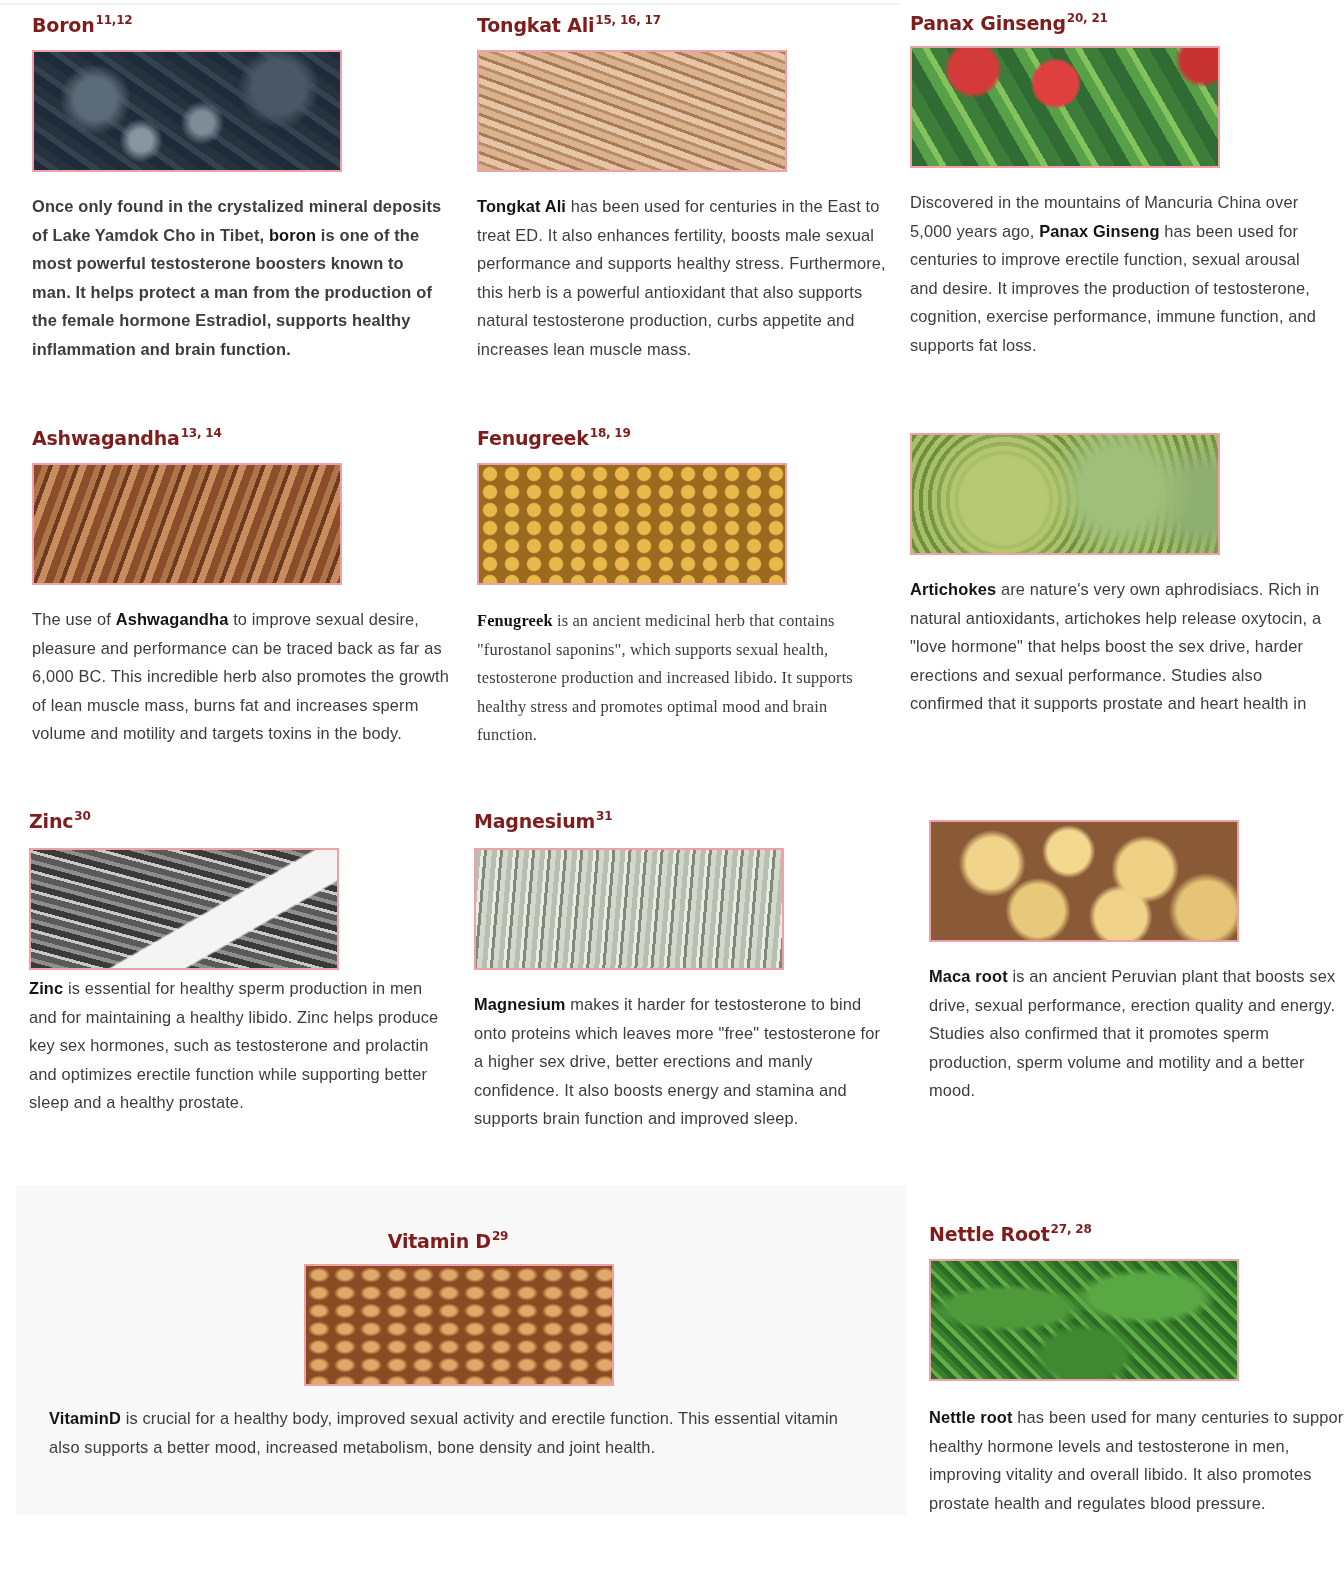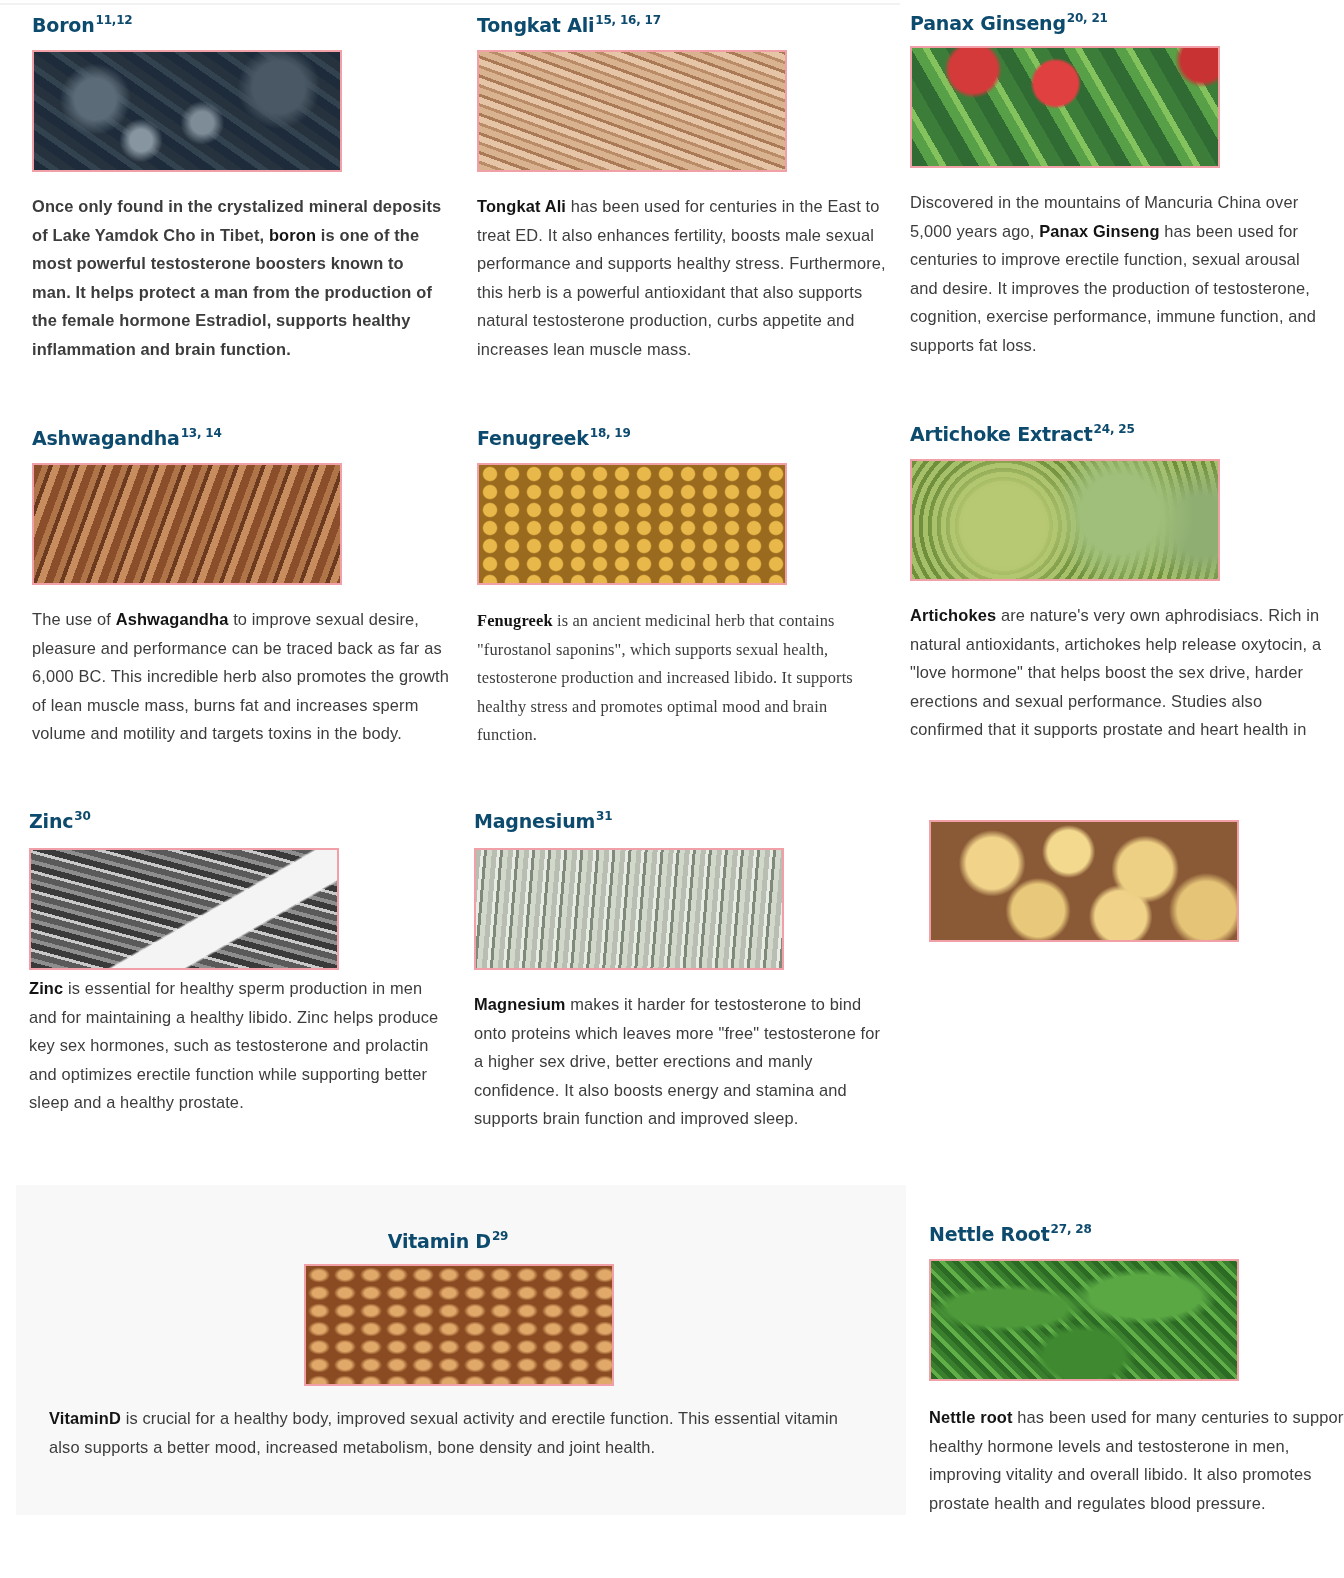--- a/index.html
+++ b/index.html
@@ -4,21 +4,21 @@
 <style>
   html, body { margin: 0; padding: 0; background: #ffffff; }
   body {
     width: 1344px; height: 1578px; position: relative; overflow: hidden;
     font-family: "Liberation Sans", sans-serif; color: #3a3a3a;
   }
   .topline { position: absolute; left: 0; top: 3px; width: 900px; height: 2px; background: #f2f2f2; }
   .card { position: absolute; }
   .card h3 {
     margin: 0; font-family: "DejaVu Sans", sans-serif; font-weight: bold;
-    font-size: 19px; color: #0c4a6e; letter-spacing: -0.2px; line-height: 26px; white-space: nowrap;
+    font-size: 19px; color: #7f1d1d; letter-spacing: -0.2px; line-height: 26px; white-space: nowrap;
   }
   .card h3 sup { font-size: 12px; vertical-align: 8px; line-height: 0; margin-left: 1px; }
   .img {
     width: 310px; height: 122px; border: 2px solid #f0a0a6; box-sizing: border-box;
     margin-top: 16px; position: relative; overflow: hidden;
   }
   .card p {
     margin: 22px 0 0 0; font-size: 16.4px; line-height: 28.6px; color: #3c3c3c;
     letter-spacing: 0.15px;
   }
@@ -111,39 +111,39 @@
   <p style="margin-top:20px;"><span>The use of </span><b>Ashwagandha</b><span> to improve sexual desire, pleasure and performance can be traced back as far as 6,000 BC. This incredible herb also promotes the growth of lean muscle mass, burns fat and increases sperm volume and motility and targets toxins in the body.</span></p>
 </div>
 
 <div class="card" style="left:477px; top:425px; width:410px;">
   <h3><span>Fenugreek</span><sup>18, 19</sup></h3>
   <div class="img tex-fenu" style="margin-top:12px;"></div>
   <p style="font-family:Liberation Serif, serif;"><span></span><b>Fenugreek</b><span> is an ancient medicinal herb that contains "furostanol saponins", which supports sexual health, testosterone production and increased libido. It supports healthy stress and promotes optimal mood and brain function.</span></p>
 </div>
 
 <div class="card" style="left:910px; top:421px; width:420px; height:355px; overflow:hidden;">
-  <h3><span>Artichoke Extract</span><sup>24, 25</sup></h3>
   <div class="img tex-artichoke" style="margin-top:12px;"></div>
   <p style="margin-top:20px;"><span></span><b>Artichokes</b><span> are nature's very own aphrodisiacs. Rich in natural antioxidants, artichokes help release oxytocin, a "love hormone" that helps boost the sex drive, harder erections and sexual performance. Studies also confirmed that it supports prostate and heart health in</span></p>
 </div>
 
 <div class="card" style="left:29px; top:808px; width:420px;">
   <h3><span>Zinc</span><sup>30</sup></h3>
   <div class="img tex-zinc" style="margin-top:14px;"></div>
   <p style="margin-top:4px;"><span></span><b>Zinc</b><span> is essential for healthy sperm production in men and for maintaining a healthy libido. Zinc helps produce key sex hormones, such as testosterone and prolactin and optimizes erectile function while supporting better sleep and a healthy prostate.</span></p>
 </div>
 
 <div class="card" style="left:474px; top:808px; width:420px;">
   <h3><span>Magnesium</span><sup>31</sup></h3>
   <div class="img tex-mag" style="margin-top:14px;"></div>
   <p style="margin-top:20px;"><span></span><b>Magnesium</b><span> makes it harder for testosterone to bind onto proteins which leaves more "free" testosterone for a higher sex drive, better erections and manly confidence. It also boosts energy and stamina and supports brain function and improved sleep.</span></p>
 </div>
 
 <div class="card" style="left:929px; top:808px; width:415px;">
   <div class="img tex-maca" style="margin-top:12px;"></div>
+  <p style="margin-top:20px;"><span></span><b>Maca root</b><span> is an ancient Peruvian plant that boosts sex drive, sexual performance, erection quality and energy. Studies also confirmed that it promotes sperm production, sperm volume and motility and a better mood.</span></p>
 </div>
 
 <div class="vitbox">
   <div class="card" style="left:33px; top:43px; width:810px;">
     <h3 style="margin-left:-12px;"><span>Vitamin D</span><sup>29</sup></h3>
     <div class="img tex-vitd" style="margin:10px 0 0 255px;"></div>
     <p style="margin-top:18px;"><span></span><b>VitaminD</b><span> is crucial for a healthy body, improved sexual activity and erectile function. This essential vitamin also supports a better mood, increased metabolism, bone density and joint health.</span></p>
   </div>
 </div>
 

